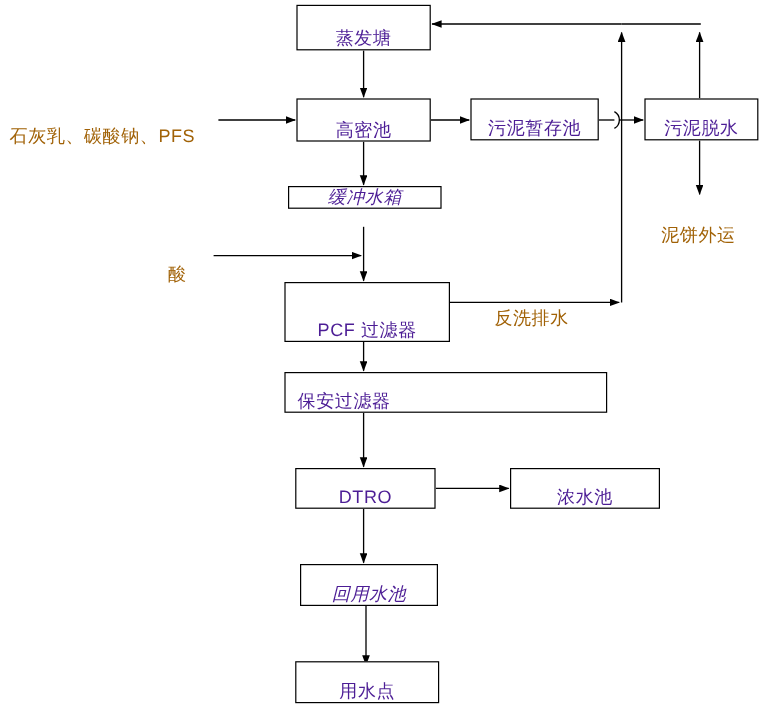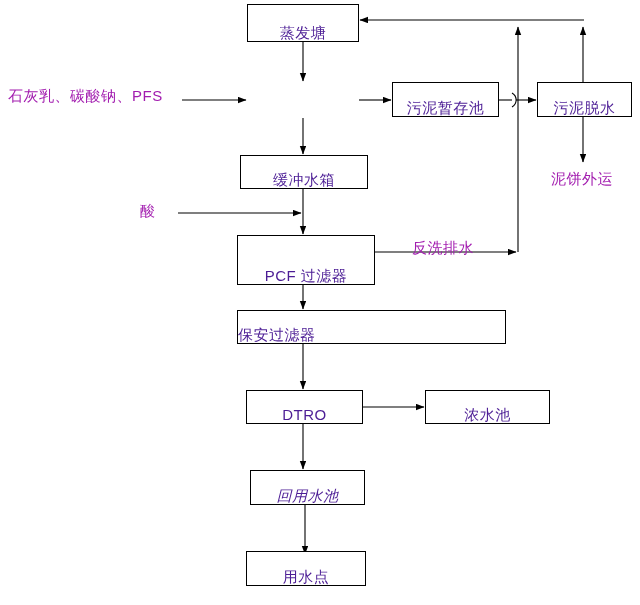--- a/index.html
+++ b/index.html
@@ -35,29 +35,31 @@
     align-items: flex-end;
     justify-content: center;
     font-size: 15px;
     line-height: 1.1;
     color: #4c1d95;
     letter-spacing: 0.5px;
     z-index: 2;
   }
   .node.left-align {
     justify-content: flex-start;
+    padding-left: 10px;
   }
   .label {
     position: absolute;
     font-size: 15px;
-    color: #a21caf;
+    color: #a16207;
     white-space: nowrap;
     letter-spacing: 0.5px;
     z-index: 3;
     background: transparent;
+    margin-top: 17px;
   }
   .label.lbl-left {
     text-align: left;
   }
 </style>
 </head>
 <body>
 
 <div id="canvas">
 
@@ -106,30 +108,33 @@
 
       <line x1="305" y1="505" x2="305" y2="554" marker-end="url(#arrow)"></line>
 
     </g>
   </svg>
 
   <div class="node" style="left:247px; top:4px; width:112px; height:38px;">
     <span>蒸发塘</span>
   </div>
 
+  <div class="node" style="left:247px; top:82px; width:112px; height:36px;">
+    <span>高密池</span>
+  </div>
 
   <div class="node" style="left:537px; top:82px; width:95px; height:35px;">
     <span>污泥脱水</span>
   </div>
 
   <div class="node" style="left:392px; top:82px; width:107px; height:35px;">
     <span>污泥暂存池</span>
   </div>
 
-  <div class="node" style="left:240px; top:155px; width:128px; height:34px;">
+  <div class="node" style="left:240px; top:155px; width:128px; height:19px;font-style:italic;">
     <span>缓冲水箱</span>
   </div>
 
   <div class="node" style="left:237px; top:235px; width:138px; height:50px;">
     <span>PCF 过滤器</span>
   </div>
 
   <div class="node left-align" style="left:237px; top:310px; width:269px; height:34px;">
     <span>保安过滤器</span>
   </div>

